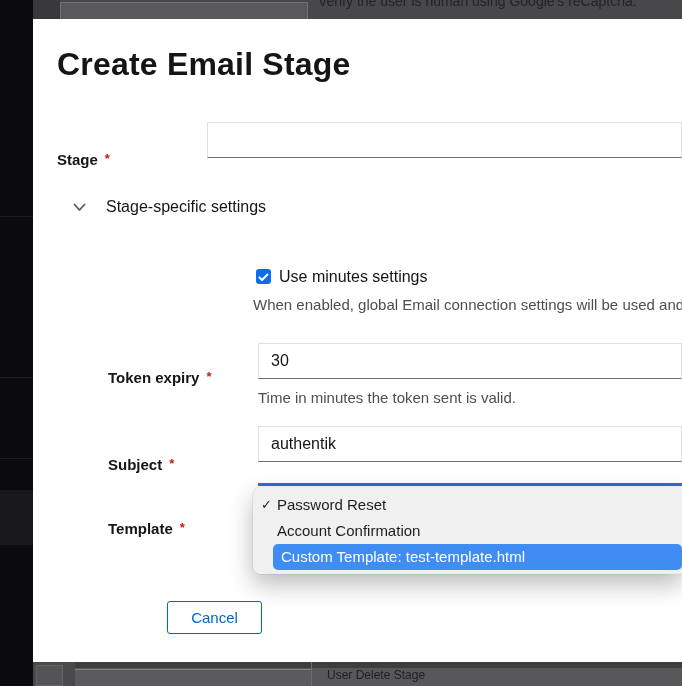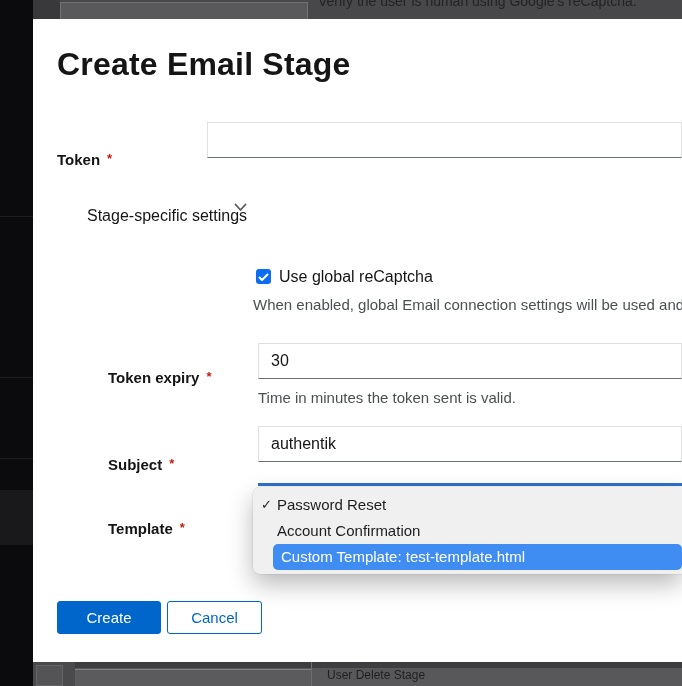--- a/index.html
+++ b/index.html
@@ -39,21 +39,21 @@
 
   .pf-input {
     position:absolute; height:36px; background:#fff;
     border:1px solid #e0e0e0; border-bottom:1.5px solid #6a6e73;
     font-family:"Liberation Sans", sans-serif;
     font-size:16px; color:#151515; padding:0 12px; outline:none;
   }
 
   .helper { position:absolute; font-size:15px; color:#4c4f52; white-space:nowrap; }
 
-  .section-toggle { position:absolute; left:34px; top:179px; display:flex; align-items:flex-end; cursor:pointer;flex-direction:column; }
+  .section-toggle { position:absolute; left:40px; top:179px; display:flex; align-items:flex-start; cursor:pointer; }
   .section-chevron { width:13px; height:9px; display:inline-block; }
   .section-label { margin-left:20px; font-size:16px; color:#151515; }
 
   .cb-box { position:absolute; left:223px; top:250px; width:15px; height:15px; background:#0c6cf2; border-radius:3px; display:flex; align-items:center; justify-content:center; }
   .cb-label { position:absolute; left:246px; top:249px; font-size:16px; color:#151515; white-space:nowrap; }
 
   .select-top-line { position:absolute; left:225px; top:464px; width:calc(100% - 225px); height:3px; background:#2e6fce; }
 
   
   .menu {
@@ -94,41 +94,41 @@
   <div class="cell"></div>
   <div class="v-divider"></div>
   <div class="row-label">User Delete Stage</div>
 </div>
 
 <div class="modal">
 
   <div class="modal-title">Create Email Stage</div>
 
   <div class="f-label" style="left:24px; top:132px;">
-    <span>Token</span><span class="req">*</span>
+    <span>Stage</span><span class="req">*</span>
   </div>
   <input class="pf-input" style="left: 174px; top: 103px; width: calc(100% - 174px);" value="">
 
   <div class="section-toggle">
     <span class="section-chevron">
       <svg width="13" height="9" viewBox="0 0 13 9">
           <path d="M1.5 1.5 L6.5 7 L11.5 1.5" fill="none" stroke="#5a5a5a" stroke-width="1.8" stroke-linecap="round" stroke-linejoin="round"></path>
         </svg>
     </span>
     <span class="section-label">Stage-specific settings</span>
   </div>
 
   <div class="cb-box">
     <span>
       <svg width="11" height="9" viewBox="0 0 11 9">
           <path d="M1.5 4.5 L4 7 L9.5 1.5" fill="none" stroke="#ffffff" stroke-width="2" stroke-linecap="round" stroke-linejoin="round"></path>
         </svg>
     </span>
   </div>
-  <div class="cb-label">Use global reCaptcha</div>
+  <div class="cb-label">Use minutes settings</div>
   <div class="helper" style="left:220px; top:277px;">When enabled, global Email connection settings will be used and con</div>
 
   <div class="f-label" style="left:75px; top:350px;">
     <span>Token expiry</span><span class="req">*</span>
   </div>
   <input class="pf-input" style="left: 225px; top: 324px; width: calc(100% - 225px);" value="30">
   <div class="helper" style="left:225px; top:370px;">Time in minutes the token sent is valid.</div>
 
   <div class="f-label" style="left:75px; top:437px;">
     <span>Subject</span><span class="req">*</span>
@@ -146,16 +146,15 @@
       <span>Password Reset</span>
     </div>
     <div class="menu-item">
       <span>Account Confirmation</span>
     </div>
     <div class="menu-item highlight">
       <span>Custom Template: test-template.html</span>
     </div>
   </div>
 
-  <button class="btn btn-primary">Create</button>
   <button class="btn btn-secondary">Cancel</button>
 
 </div>
 
 </body></html>

